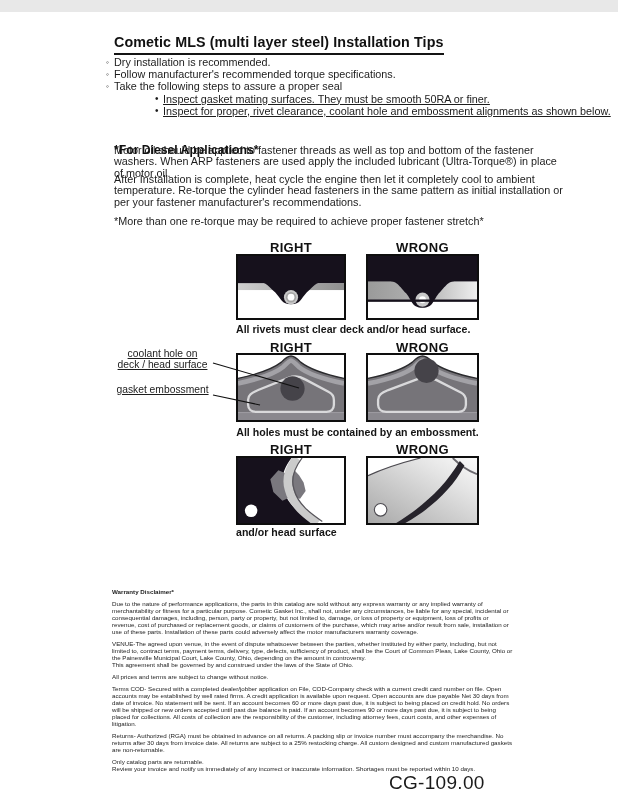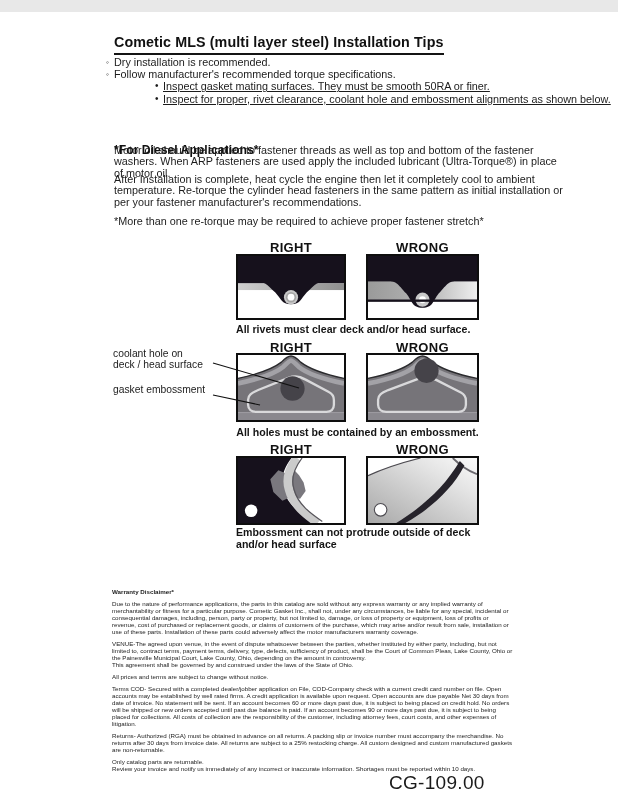--- a/index.html
+++ b/index.html
@@ -11,38 +11,39 @@
   .b .mk{display:inline-block;width:8px;font-size:8.5px;vertical-align:1px;}
   .b.sub{margin-left:49px;text-decoration:underline;}
   .b.sub .mk{font-size:10px;width:8px;}
   h2.diesel{position:absolute;left:114px;top:131px;margin:0;font-size:12.2px;font-weight:bold;color:#111;}
   p.body{position:absolute;left:114px;width:452px;margin:0;font-size:10.8px;line-height:11.4px;color:#1c1c1c;}
   .p1{top:133px;} .p2{top:162px;} .p3{top:204px;}
   .dg-label{position:absolute;margin:0;font-size:13px;font-weight:bold;letter-spacing:0.3px;color:#111;text-align:center;}
   .panel{position:absolute;box-sizing:border-box;border:2.5px solid #0e0e0e;background:#fff;}
   .panel svg{display:block;width:100%;height:100%;}
   .cap{position:absolute;margin:0;font-size:10.6px;font-weight:bold;color:#151515;}
-  .ann{position:absolute;left:113px;width:99px;text-align:left;font-size:10.3px;line-height:11px;color:#1c1c1c;}
+  .ann{position:absolute;left:113px;width:99px;text-align:center;font-size:10.3px;line-height:11px;color:#1c1c1c;text-decoration:underline;}
   .leaders{position:absolute;left:205px;top:340px;width:100px;height:62px;}
   .fine{position:absolute;left:112px;top:576px;width:401px;font-size:6.2px;line-height:7px;color:#1c1c1c;}
   .fine p{margin:0 0 5px 0;}
   .fine p.tight{margin-bottom:0;}
   .fp-title{font-weight:bold;}
   .footer-code{position:absolute;left:389px;top:760px;font-size:19px;color:#1a1a1a;letter-spacing:0.3px;}
 </style>
 </head>
 <body>
 
 <div class="page">
 
   <h1 class="title">Cometic MLS (multi layer steel) Installation Tips</h1>
 
   <div class="bullets">
     <div class="b"><span class="mk">◦</span><span>Dry installation is recommended.</span></div>
     <div class="b"><span class="mk">◦</span><span>Follow manufacturer's recommended torque specifications.</span></div>
+    <div class="b"><span class="mk">◦</span><span>Take the following steps to assure a proper seal</span></div>
     <div class="b sub"><span class="mk">•</span><span>Inspect gasket mating surfaces.  They must be smooth 50RA or finer.</span></div>
     <div class="b sub"><span class="mk">•</span><span>Inspect for proper, rivet clearance, coolant hole and embossment alignments as shown below.</span></div>
   </div>
 
   <h2 class="diesel">*For Diesel Applications*</h2>
   <p class="body p1">Motor oil should be applied to fastener threads as well as top and bottom of the fastener washers. When ARP fasteners are used apply the included lubricant (Ultra-Torque®) in place of motor oil.</p>
   <p class="body p2">After Installation is complete, heat cycle the engine then let it completely cool to ambient temperature. Re-torque the cylinder head fasteners in the same pattern as initial installation or per your fastener manufacturer's recommendations.</p>
   <p class="body p3">*More than one re-torque may be required to achieve proper fastener stretch*</p>
 
   <p class="dg-label" style="left:236px;top:228px;width:110px;">RIGHT</p>
@@ -152,21 +153,20 @@
       </defs>
       <rect width="108" height="64" fill="url(#gd)"></rect>
       <path d="M0,0 H52 C34,4.5 16,10 0,17.5 Z" fill="#ffffff"></path>
       <path d="M52,0 C34,4.5 16,10 0,17.5" fill="none" stroke="#4c4a50" stroke-width="1.2"></path>
       <path d="M84,0 C91,7 99,12.5 108,16" fill="none" stroke="#6a686e" stroke-width="1.8"></path>
       <path d="M28,64 C53,49 76,28.5 91,3 L95.5,7.5 C83,32 59.5,51.5 37,64 Z" fill="#26232b"></path>
       <circle cx="12.5" cy="51" r="6.2" fill="#ffffff" stroke="#4c4a50" stroke-width="1.1"></circle>
     </svg>
   </div>
   <div class="cap" style="left:236px;top:515px;line-height:11.6px;">
-    <div>Embossment can not protrude outside of deck</div>
     <div>and/or head surface</div>
   </div>
 
   <div class="fine">
     <p class="fp-title">Warranty Disclaimer*</p>
     <p>Due to the nature of performance applications, the parts in this catalog are sold without any express warranty or any implied warranty of merchantability or fitness for a particular purpose.  Cometic Gasket Inc., shall not, under any circumstances, be liable for any special, incidental or consequential damages, including, person, party or property, but not limited to, damage, or loss of property or equipment, loss of profits or revenue, cost of purchased or replacement goods, or claims of customers of the purchase, which may arise and/or result from sale, installation or use of these parts.  Installation of these parts could adversely affect the motor manufacturers warranty coverage.</p>
     <p class="tight">VENUE-The agreed upon venue, in the event of dispute whatsoever between the parties, whether instituted by either party, including, but not limited to, contract terms, payment terms, delivery, type, defects, sufficiency of product, shall be the Court of Common Pleas, Lake County, Ohio or the Painesville Municipal Court, Lake County, Ohio, depending on the amount in controversy.</p>
     <p>This agreement shall be governed by and construed under the laws of the State of Ohio.</p>
     <p>All prices and terms are subject to change without notice.</p>
     <p>Terms COD- Secured with a completed dealer/jobber application on File, COD-Company check with a current credit card number on file.  Open accounts may be established by well rated firms.  A credit application is available upon request.  Open accounts are due payable Net 30 days from date of invoice.  No statement will be sent.  If an account becomes 60 or more days past due, it is subject to being placed on credit hold.  No orders will be shipped or new orders accepted until past due balance is paid.  If an account becomes 90 or more days past due, it is subject to being placed for collections.  All costs of collection are the responsibility of the customer, including attorney fees, court costs, and other expenses of litigation.</p>

